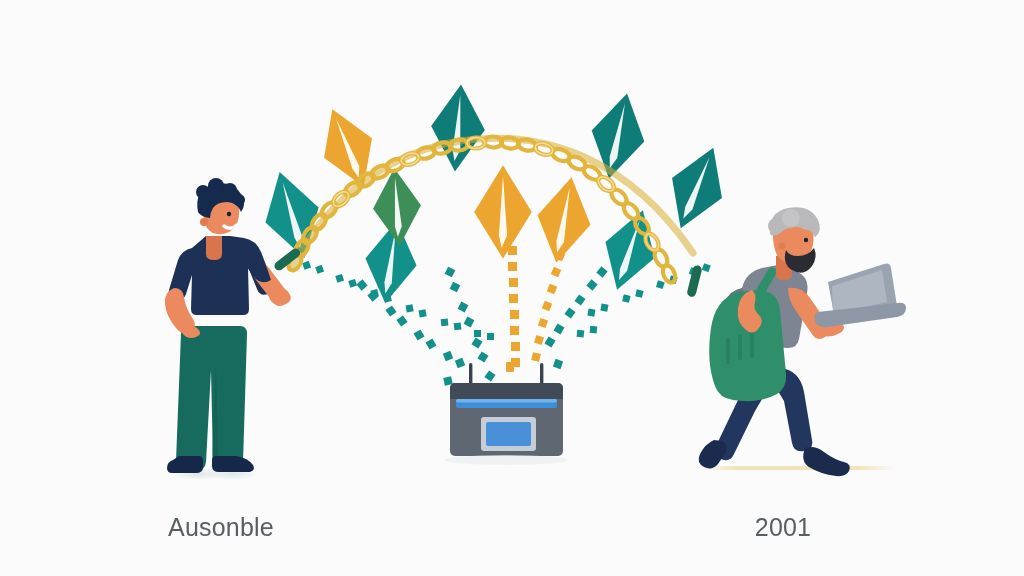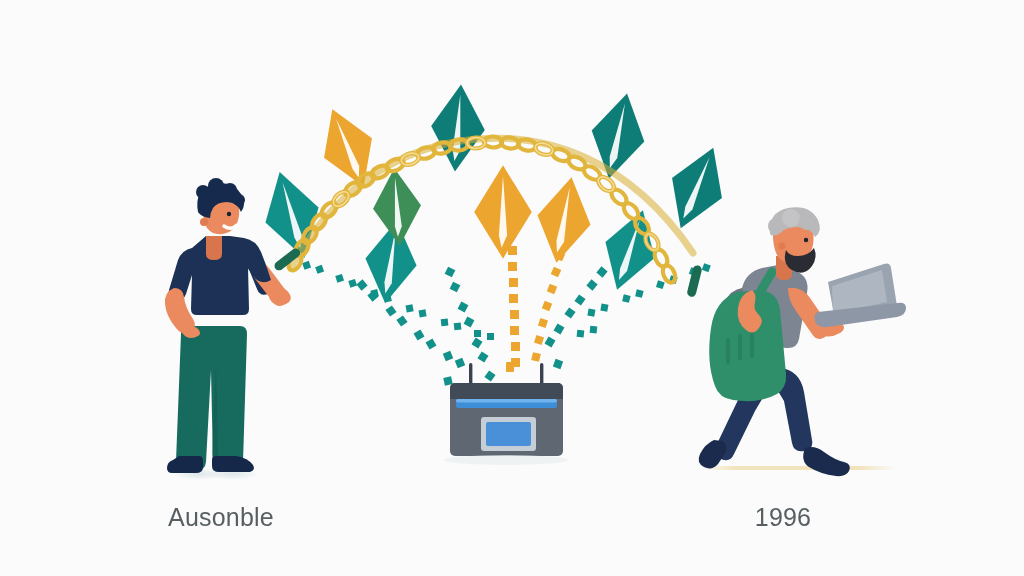--- a/index.html
+++ b/index.html
@@ -22,21 +22,21 @@
     width: 1024px;
     height: 576px;
   }
   .caption-row {
     position: absolute;
     left: 0;
     top: 492px;
     width: 1024px;
     height: 50px;
     display: flex;
-    align-items: center;
+    align-items: flex-end;
     pointer-events: none;
   }
   .caption {
     flex: 1 1 0;
     text-align: center;
     font-family: "Liberation Sans", sans-serif;
     font-size: 25px;
     font-weight: 400;
     color: #585f63;
     letter-spacing: 0.2px;
@@ -335,16 +335,16 @@
 
       <circle cx="806" cy="240" r="2.2" fill="#1b2233"></circle>
 
       <circle cx="782" cy="246" r="3.5" fill="#e07c50"></circle>
     </g>
 
   </svg>
 
   <div class="caption-row">
     <div class="caption cap-left">Ausonble</div>
-    <div class="caption cap-right">1996</div>
+    <div class="caption cap-right">2001</div>
   </div>
 
 </div>
 
 </body></html>

